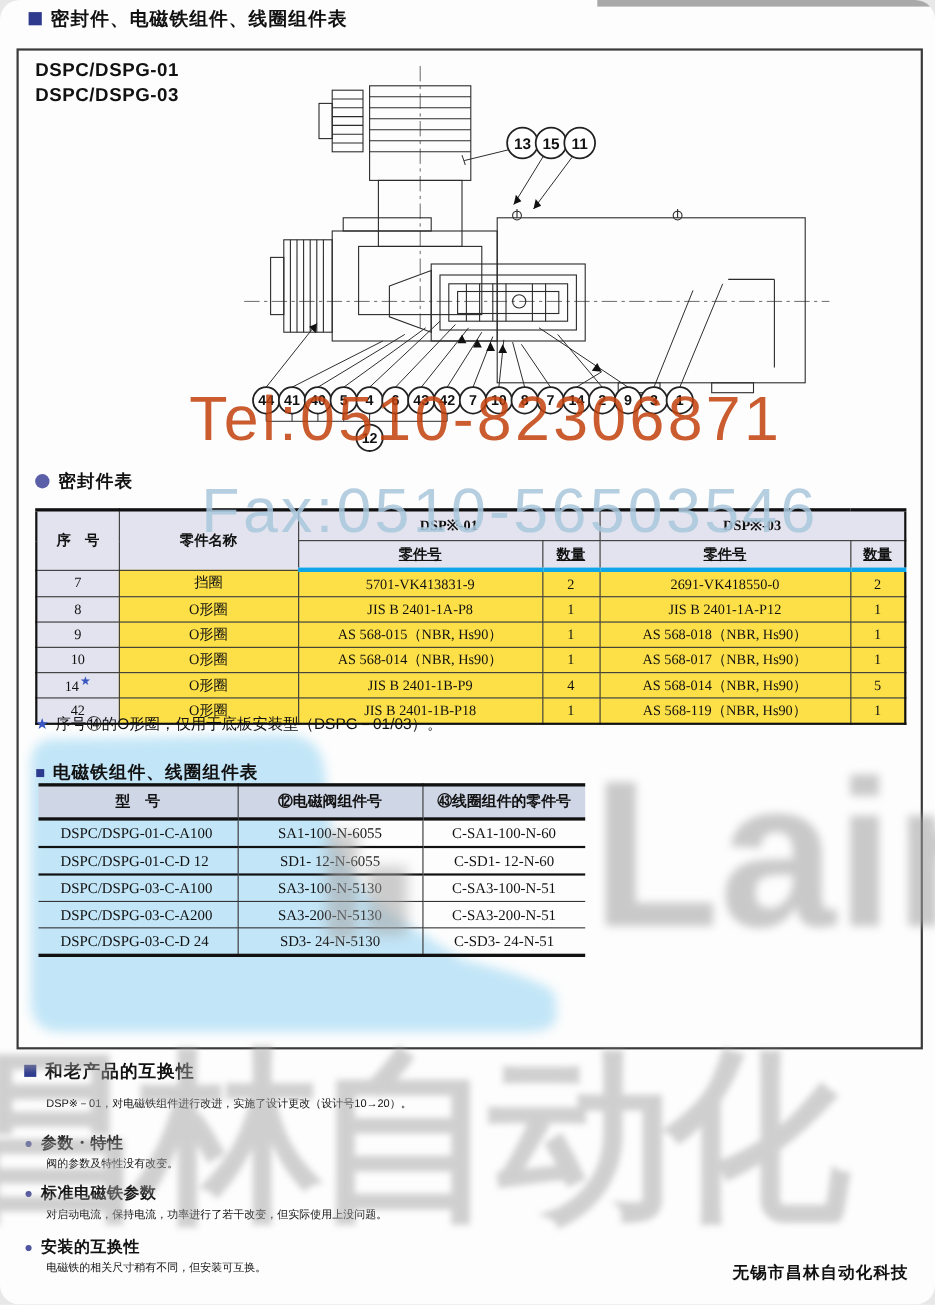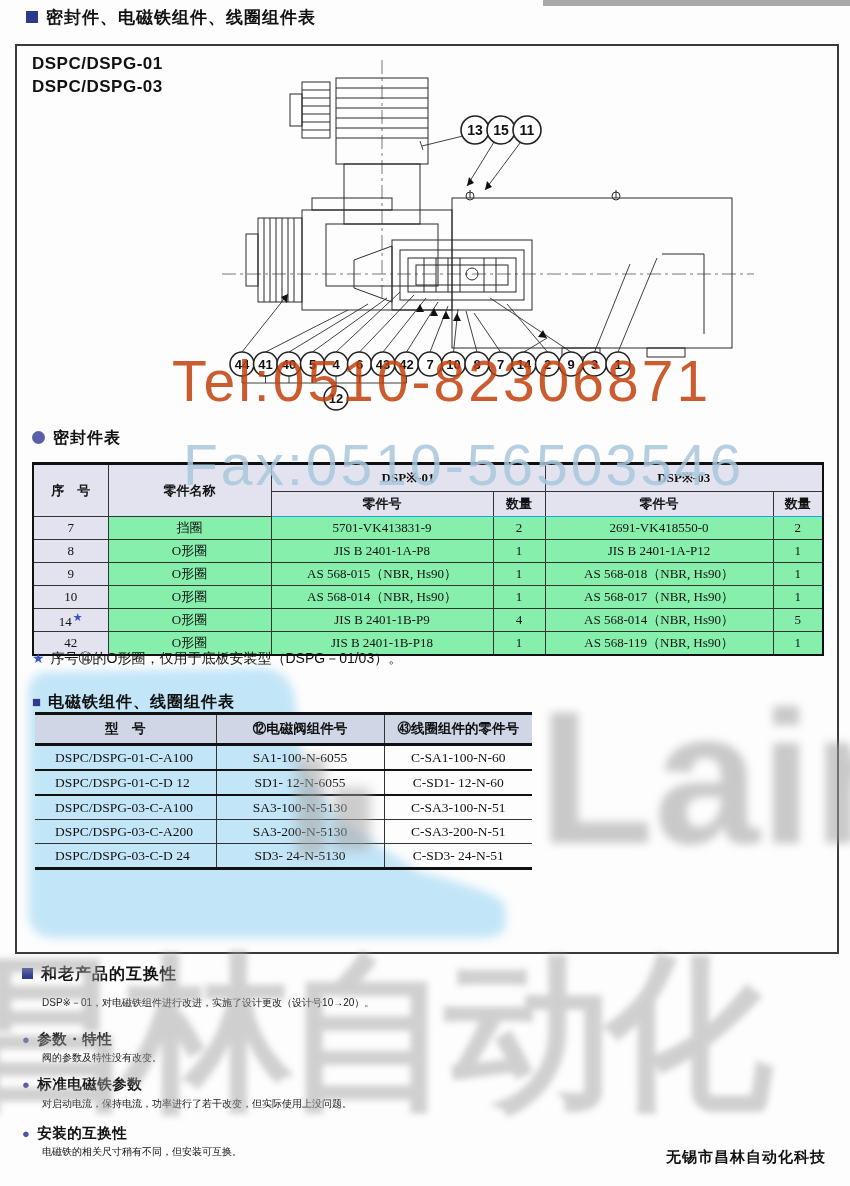--- a/index.html
+++ b/index.html
@@ -1,41 +1,41 @@
 <!DOCTYPE html>
 <html><head>
 <meta charset="utf-8">
 <style>
   html,body{margin:0;padding:0;background:#e8e8e8;}
   .page{position:relative;width:850px;height:1186px;background:#fdfdfd;overflow:hidden;
-        font-family:"Liberation Sans","DejaVu Sans",sans-serif;color:#111;}
+        font-family:"Liberation Sans","DejaVu Sans",sans-serif;color:#111;border-radius:18px;}
   .abs{position:absolute;}
   
   .scan-sliver{left:543px;top:0;width:307px;height:6px;background:#8c8c8c;opacity:.75;z-index:6;}
   .page-title{left:26px;top:6px;font-size:17px;font-weight:bold;letter-spacing:1px;z-index:2;}
   .sq{display:inline-block;width:12px;height:12px;background:#2e3a8e;margin-right:8px;}
   .sq2{color:#2e3a8e;margin-right:6px;font-size:15px;}
   .dot{display:inline-block;width:13px;height:13px;border-radius:50%;background:#5a5fa8;margin-right:8px;vertical-align:-1px;}
   
   .main-box{left:15px;top:44px;width:820px;height:906px;border:2px solid #3a3a3a;z-index:1;background:transparent;}
   .model-label{left:15px;font-size:17px;font-weight:bold;letter-spacing:.5px;}
   .diagram{left:0;top:0;width:820px;height:420px;}
   .cl{stroke:#555;stroke-dasharray:14 4 3 4;stroke-width:.8;}
   .co circle{fill:#fff;stroke:#222;stroke-width:1.6;}
   .co text{font:bold 13px "Liberation Sans",sans-serif;fill:#111;text-anchor:middle;}
   .co.big text{font-size:14px;}
   .ldr{stroke:#2b2b2b;stroke-width:.9;fill:none;}
   
   table{border-collapse:collapse;table-layout:fixed;}
   .serif{font-family:"Liberation Serif","DejaVu Serif",serif;}
   .t1{left:15px;top:416px;width:790px;border:2px solid #111;border-top:3px solid #111;}
-  .t1 th,.t1 td{border:1px solid #333;text-align:center;padding:0;font-size:13px;height:22px;line-height:1.05;background:#86efac;}
+  .t1 th,.t1 td{border:1px solid #333;text-align:center;padding:0;font-size:13px;height:22px;line-height:1.05;background:#fde047;}
   .t1 thead th{background:#e2e3ee;font-weight:bold;}
   .t1 thead tr:first-child th{height:26px;}
-  .t1 thead tr:last-child th{height:24px;border-bottom:1px solid #0ea5e9;}
+  .t1 thead tr:last-child th{height:24px;border-bottom:4px solid #0ea5e9;text-decoration:underline;}
   .t1 td.no{background:#e2e3ee;font-family:"Liberation Serif",serif;}
   .t1 td{font-family:"Liberation Serif","DejaVu Serif",serif;}
   .star{color:#3a56c0;font-size:11px;vertical-align:super;margin-left:1px;}
   .footnote{left:15px;top:604px;font-size:14px;color:#111;}
   .fstar{color:#3a56c0;margin-right:6px;}
   .sol-title{left:15px;top:646px;font-size:16px;font-weight:bold;letter-spacing:1px;z-index:2;}
   .t2{left:18px;top:666px;width:497px;border-top:3px solid #111;border-bottom:3px solid #111;}
   .t2 th,.t2 td{border:1px solid #333;text-align:center;padding:0;font-size:13.5px;height:23px;background:transparent;}
   .t2 th:first-child,.t2 td:first-child{border-left:none;text-align:left;padding-left:20px;}
   .t2 th:first-child{text-align:center;padding-left:0;}

